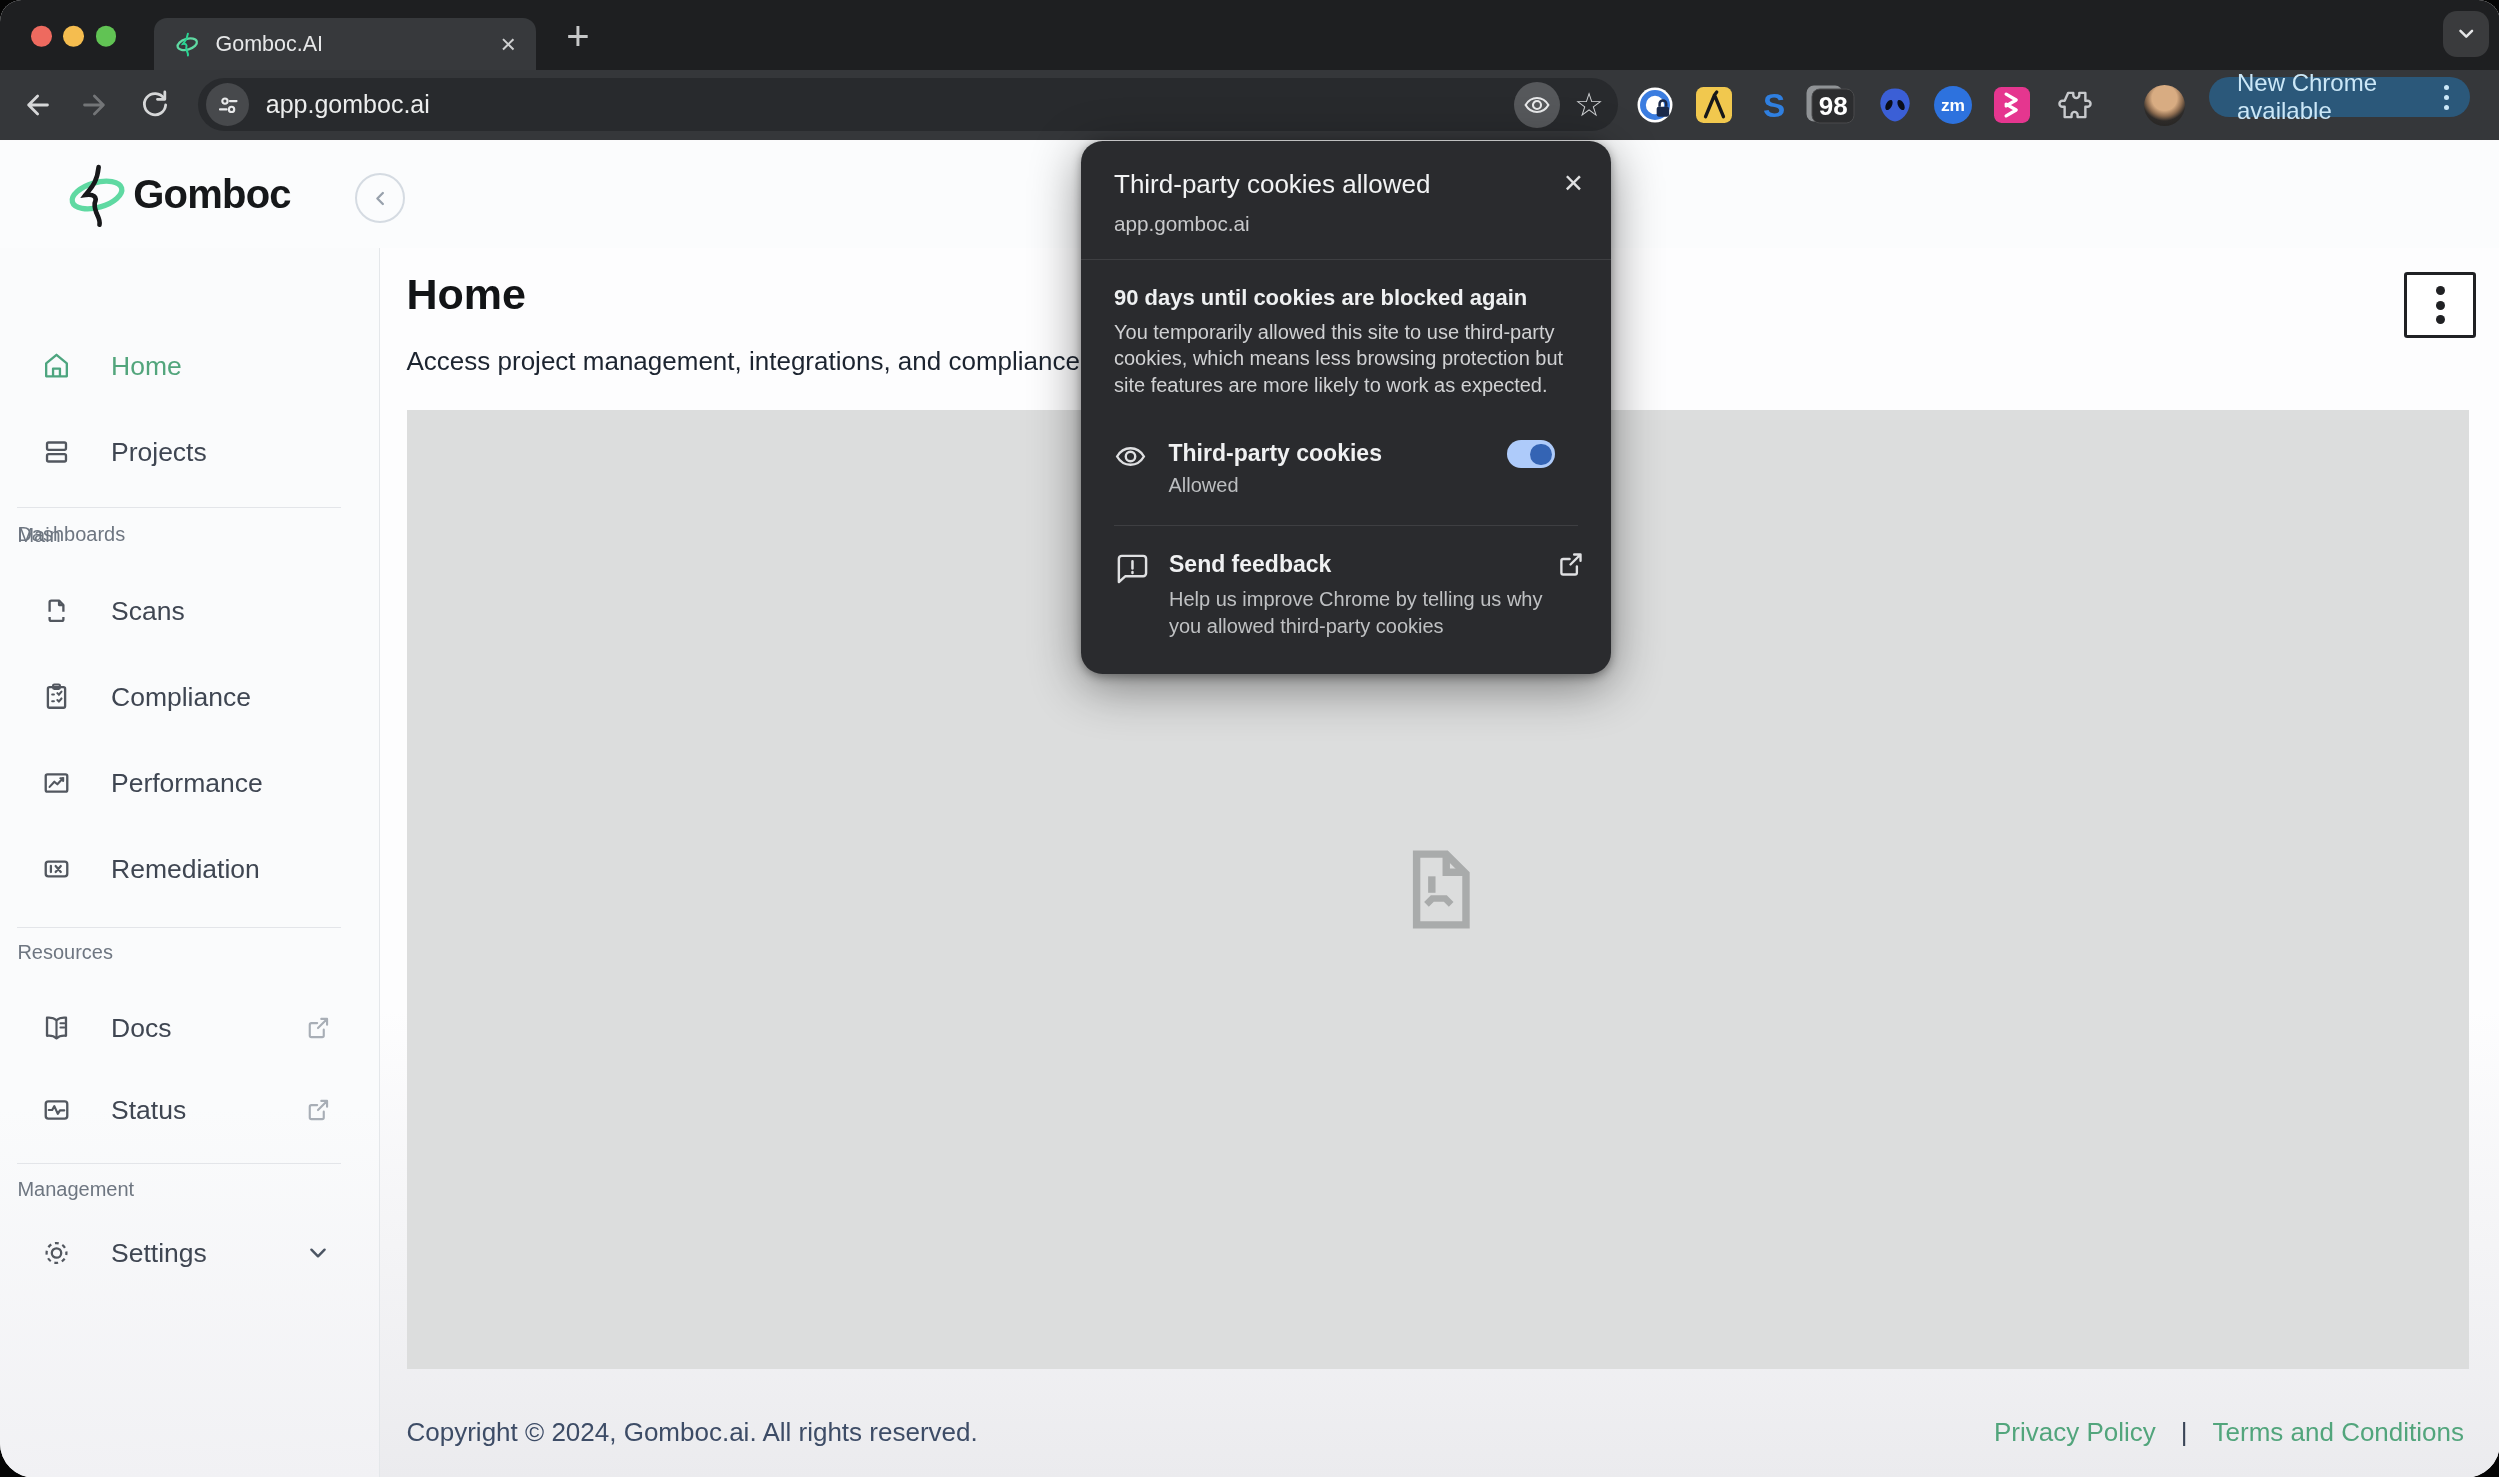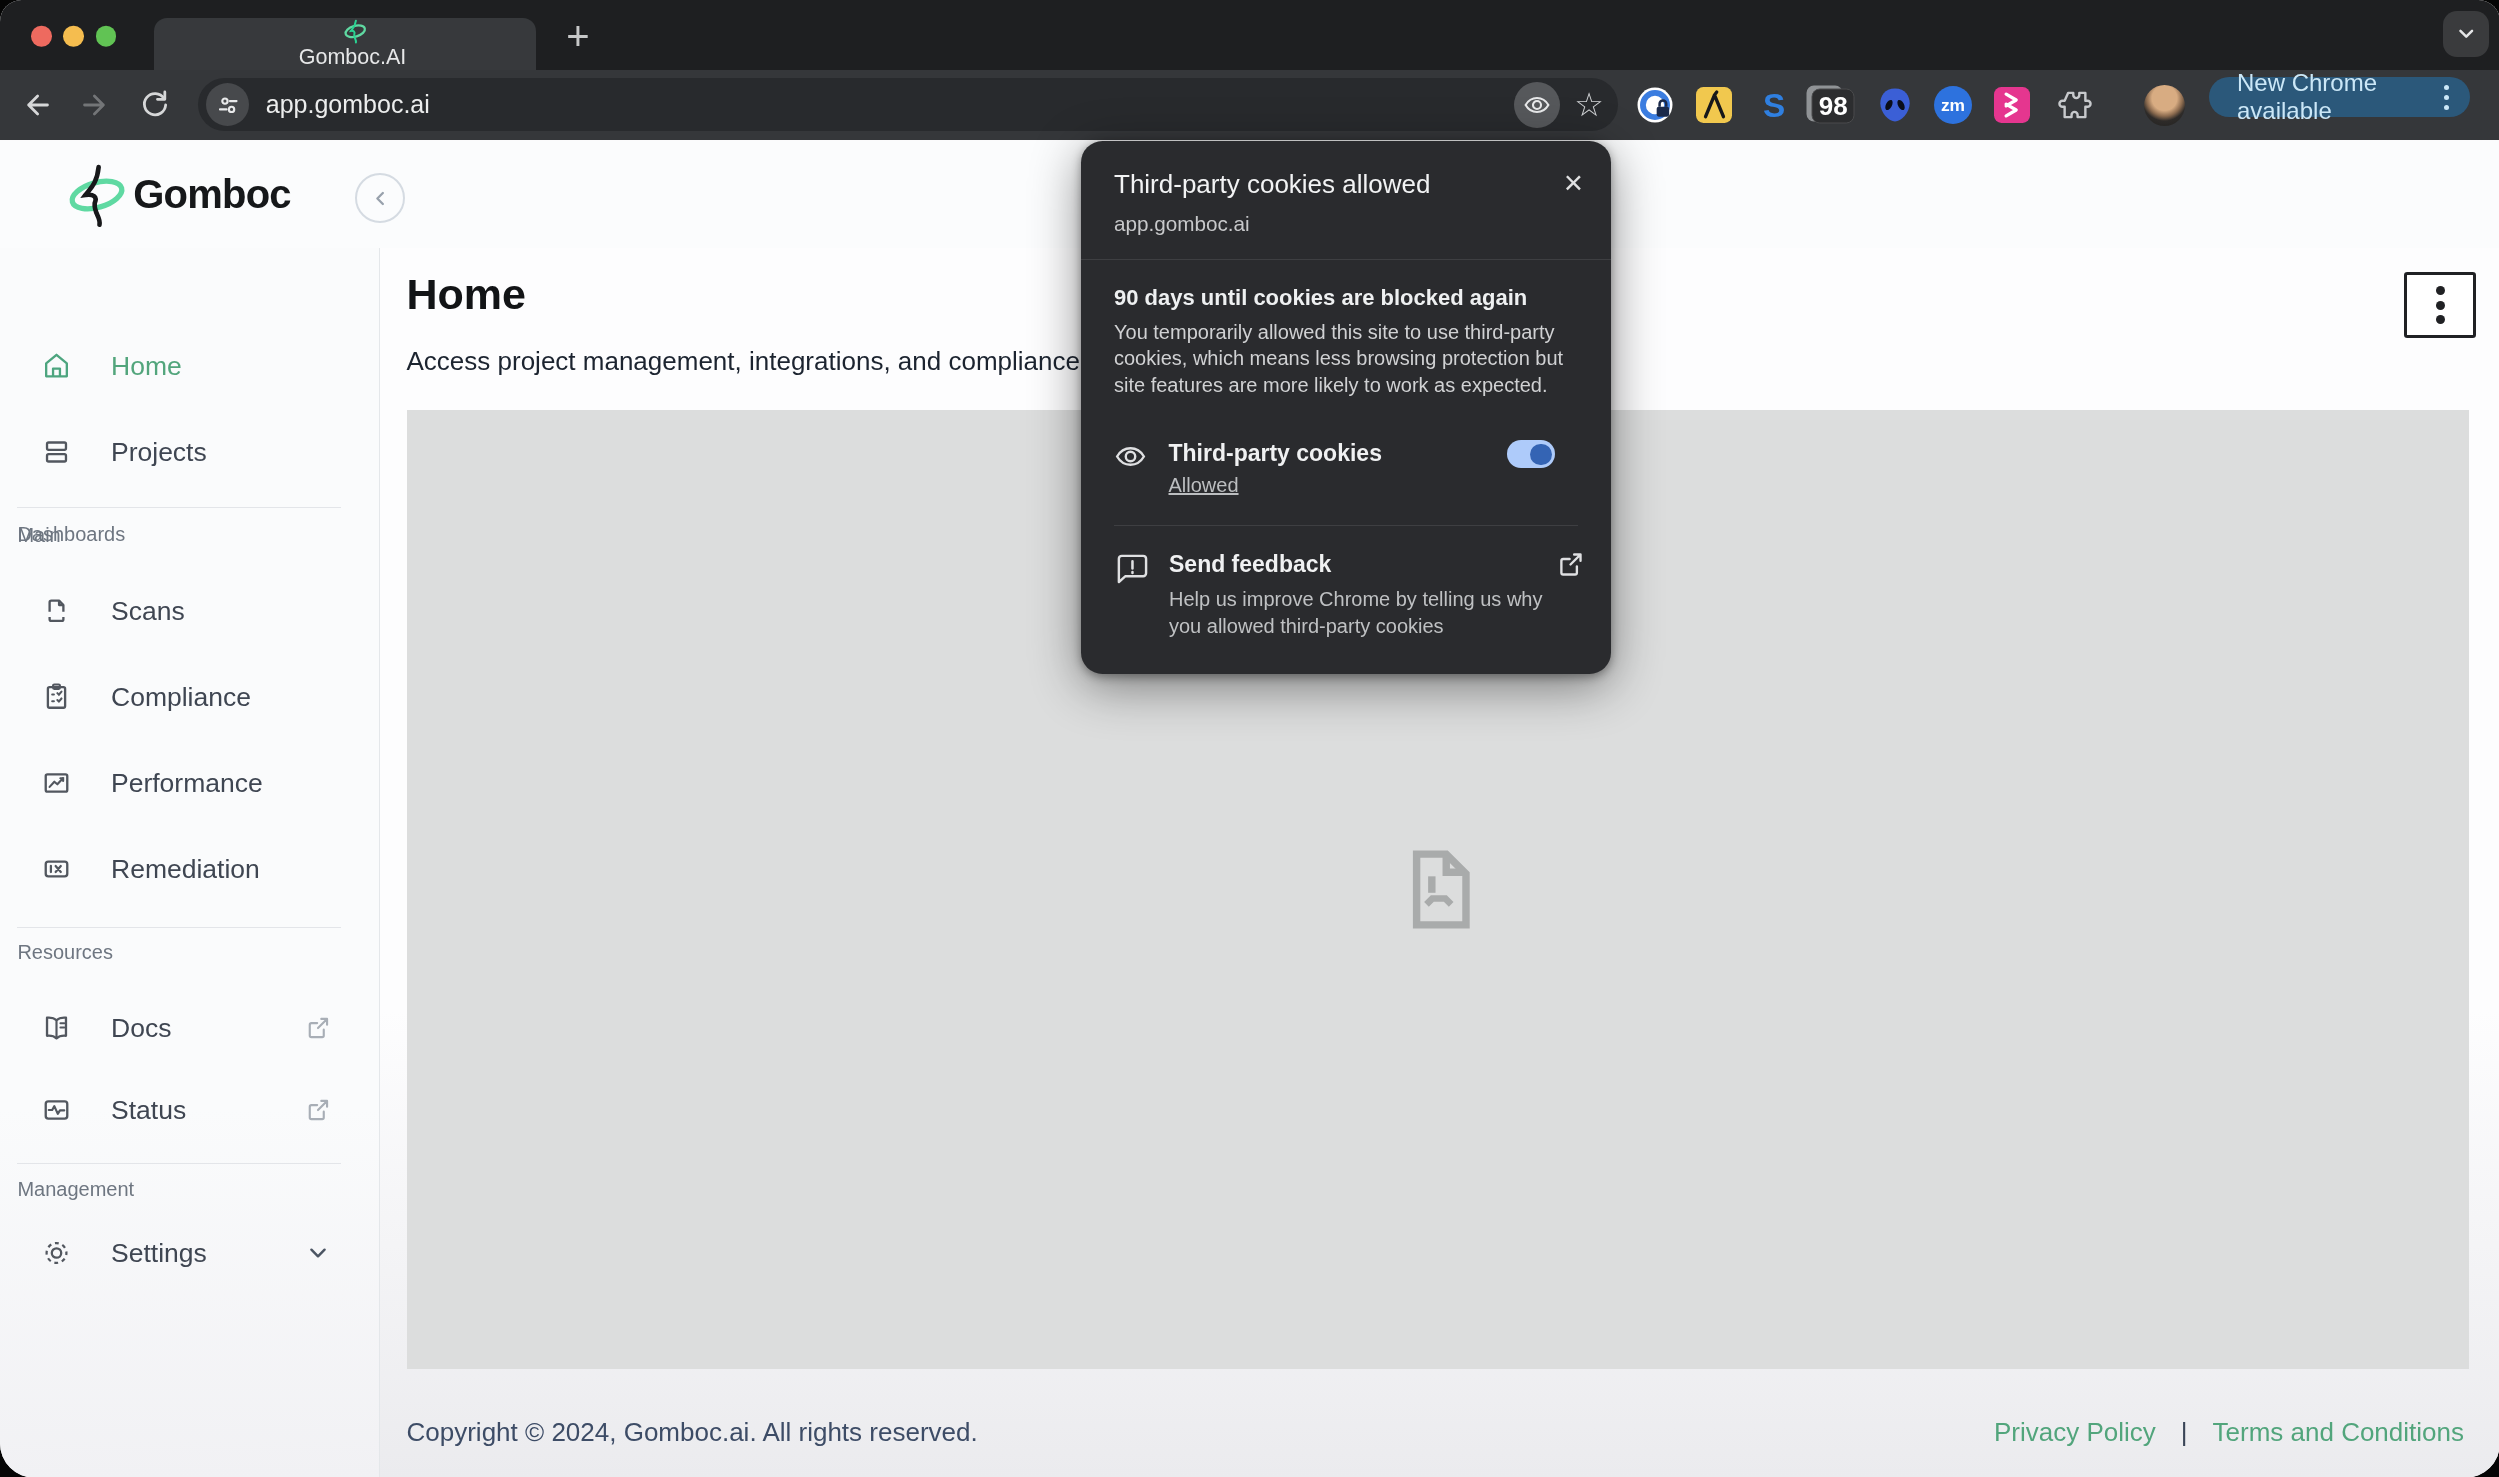--- a/index.html
+++ b/index.html
@@ -6,21 +6,21 @@
   body{width:2500px;height:1478px;position:relative;font-family:"Liberation Sans",sans-serif;
        -webkit-font-smoothing:antialiased;}
   .window{position:absolute;inset:0;border-radius:21.5px 21.5px 35px 35px;overflow:hidden;background:#fbfbfc;}
 
   
   .titlebar{position:absolute;left:0;top:0;width:2500px;height:70px;background:#1e1f21;}
   .lights{position:absolute;left:31px;top:36px;display:flex;gap:11.6px;transform:translateY(-50%);}
   .light{width:20.7px;height:20.7px;border-radius:50%;}
   .light.red{background:#ee6a5f;}.light.yellow{background:#f5bd4f;}.light.green{background:#61c354;}
   .tab{position:absolute;left:154px;top:18px;width:382px;height:52px;background:#37393c;
-       border-radius:13.2px 13.2px 0 0;display:flex;align-items:center;flex-direction:column;}
+       border-radius:13.2px 13.2px 0 0;display:flex;align-items:center;}
   .tab-favicon{margin-left:20px;width:26.5px;height:26.5px;flex:0 0 auto;}
   .tab-title{margin-left:15px;font-size:21.5px;color:#e6e7e8;flex:1;}
   .tab-close{margin-right:20px;font-size:26.5px;color:#cfd0d1;line-height:1;}
   .newtab{position:absolute;left:555px;top:13.2px;width:46px;height:46px;color:#c6c7c8;font-size:40px;
           display:flex;align-items:center;justify-content:center;}
   .tabsearch{position:absolute;left:2443px;top:10.7px;width:46px;height:46px;border-radius:14px;background:#3a3b3d;
              display:flex;align-items:center;justify-content:center;}
 
   .toolbar{position:absolute;left:0;top:70px;width:2500px;height:70px;background:#35373a;}
   .nav-btn{position:absolute;top:50%;transform:translateY(-50%);width:36px;height:36px;}
@@ -93,21 +93,21 @@
   .popup-site{margin-top:11.6px;font-size:20.7px;color:#c7c8ca;}
   .popup-close{position:absolute;right:28px;top:25px;font-size:33px;color:#e0e1e2;line-height:1;}
   .popup-divider{border-top:1.7px solid #3e3f42;}
   .popup-body{padding:25px 33px 0;}
   .popup-heading{font-size:22px;font-weight:700;color:#eef0f1;}
   .popup-text{margin-top:8.3px;width:475px;font-size:20px;line-height:26.5px;color:#d0d1d3;}
   .toggle-row{margin-top:42px;position:relative;display:flex;align-items:flex-start;}
   .toggle-row .row-icon{width:33px;height:33px;margin-top:0;}
   .row-texts{margin-left:21.5px;}
   .row-title{font-size:23px;font-weight:600;color:#f0f1f2;}
-  .row-sub{margin-top:6.6px;font-size:20px;color:#bcbec0;text-decoration:underline;}
+  .row-sub{margin-top:6.6px;font-size:20px;color:#bcbec0;}
   .toggle{position:absolute;right:23px;top:0;width:48px;height:28px;border-radius:14px;background:var(--toggle-track,#aecbfa);}
   .toggle .knob{position:absolute;right:3.3px;top:3.3px;width:21.5px;height:21.5px;border-radius:50%;background:var(--toggle-knob,#3464b4);}
   .popup-divider2{margin:28px 33px 0;border-top:1.7px solid #3e3f42;}
   .feedback{position:relative;padding:25px 33px 0;display:flex;align-items:flex-start;}
   .feedback .row-icon{width:35px;height:35px;}
   .fb-texts{margin-left:20px;}
   .fb-body{margin-top:8.3px;width:405px;font-size:20px;line-height:27px;color:#bfc1c3;}
   .fb-external{position:absolute;right:25px;top:23px;width:31px;height:31px;}
 
   svg{display:block;}

